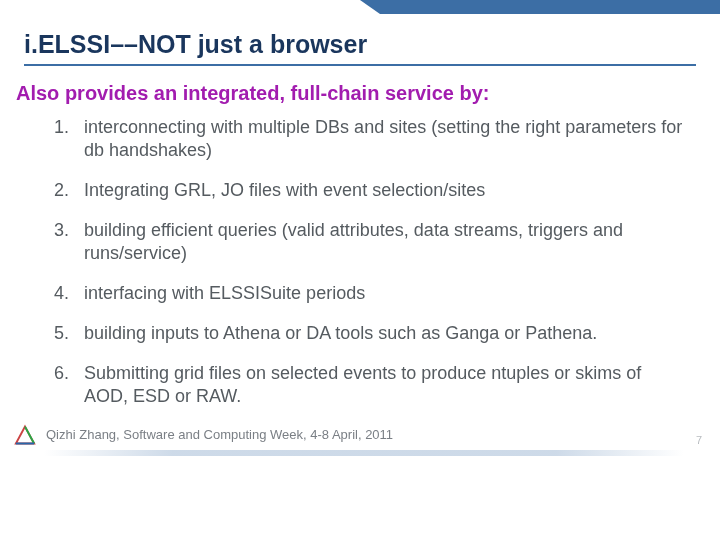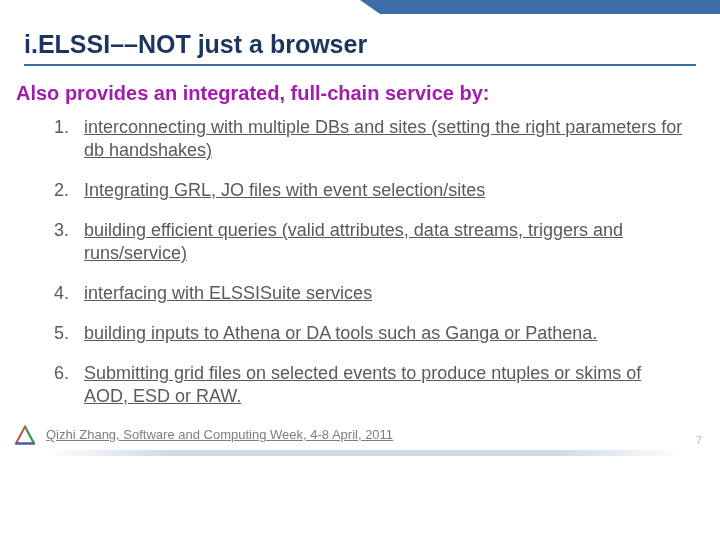--- a/index.html
+++ b/index.html
@@ -4,44 +4,44 @@
 <style>
   * { margin: 0; padding: 0; box-sizing: border-box; }
   html, body { width: 720px; height: 540px; font-family: "Trebuchet MS", "Segoe UI", Tahoma, sans-serif; background: #fff; color: #3a3a3a; }
   .slide { position: relative; width: 720px; height: 460px; overflow: hidden; }
   .top-bar { position: absolute; top: 0; right: 0; width: 340px; height: 14px; background: #3c6ea5; }
   .top-bar::before { content: ""; position: absolute; left: -20px; top: 0; border-top: 14px solid #3c6ea5; border-left: 20px solid transparent; }
   .title { position: absolute; top: 30px; left: 24px; font-size: 25px; font-weight: bold; color: #1a365d; letter-spacing: 0px; }
   .title-underline { position: absolute; top: 64px; left: 24px; width: 672px; height: 2px; background: #3c6ea5; }
   .subtitle { position: absolute; top: 82px; left: 16px; font-size: 20px; font-weight: bold; color: #a21caf; }
   .list { position: absolute; top: 116px; left: 54px; width: 630px; list-style: none; counter-reset: item; }
-  .list li { counter-increment: item; font-size: 18px; color: #555b60; line-height: 1.28; margin-bottom: 17px; padding-left: 30px; position: relative; text-decoration: underline; }
+  .list li { counter-increment: item; font-size: 18px; color: #555b60; line-height: 1.28; margin-bottom: 17px; padding-left: 30px; position: relative; }
   .list li::before { content: counter(item) "."; position: absolute; left: 0; top: 0; }
-  .footer { position: absolute; bottom: 18px; left: 46px; font-size: 13px; color: #7a7f85; text-decoration: underline; }
+  .footer { position: absolute; bottom: 18px; left: 46px; font-size: 13px; color: #7a7f85; }
   .pagenum { position: absolute; bottom: 14px; right: 18px; font-size: 11px; color: #b8bcc0; }
   .logo { position: absolute; bottom: 10px; left: 12px; width: 26px; height: 26px; }
   .logo svg { width: 26px; height: 26px; }
   .bottom-accent { position: absolute; bottom: 4px; left: 44px; width: 640px; height: 6px; background: linear-gradient(to right, rgba(220,228,238,0) 0%, rgba(200,214,230,0.9) 20%, rgba(200,214,230,0.9) 80%, rgba(220,228,238,0) 100%); border-radius: 2px; }
 </style>
 </head>
 <body>
 
 <div class="slide">
   <div class="top-bar"></div>
 
   <div class="title">i.ELSSI––NOT just a browser</div>
   <div class="title-underline"></div>
 
   <div class="subtitle">Also provides an integrated, full-chain service by:</div>
 
   <ol class="list">
     <li>interconnecting with multiple DBs and sites (setting the right parameters for db handshakes)</li>
     <li>Integrating GRL, JO files with event selection/sites</li>
     <li>building efficient queries (valid attributes, data streams, triggers and runs/service)</li>
-    <li>interfacing with ELSSISuite services</li>
+    <li>interfacing with ELSSISuite periods</li>
     <li>building inputs to Athena or DA tools such as Ganga or Pathena.</li>
     <li>Submitting grid files on selected events to produce ntuples or skims of AOD, ESD or RAW.</li>
   </ol>
 
   <div class="logo">
     <svg viewBox="0 0 40 40">
       <path d="M20 4 L34 30 L6 30 Z" fill="none" stroke="#c44" stroke-width="3"></path>
       <path d="M20 4 L34 30" stroke="#28a745" stroke-width="3"></path>
       <path d="M6 30 L34 30" stroke="#2766a8" stroke-width="3"></path>
     </svg>

